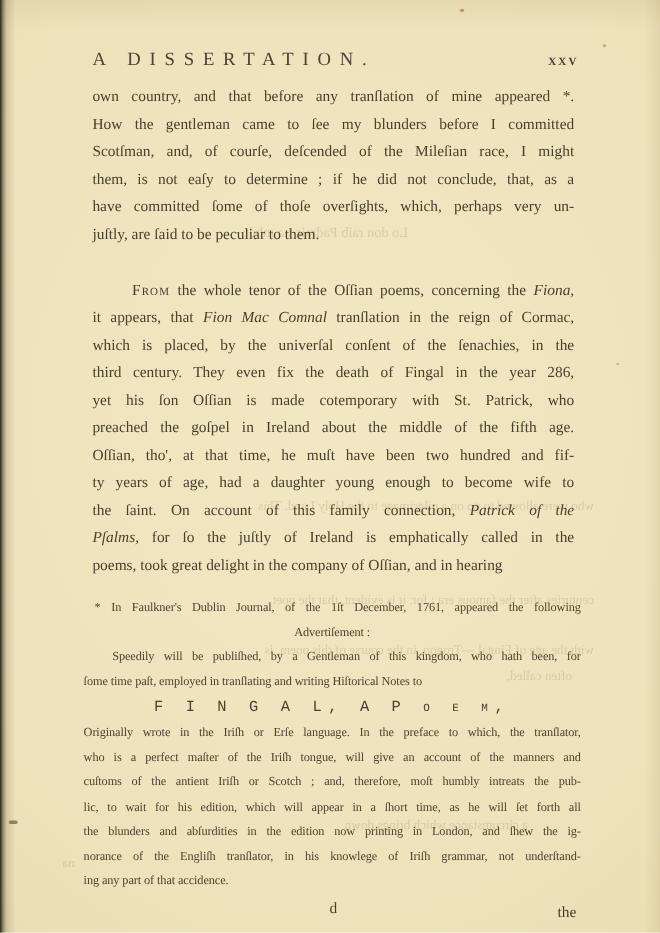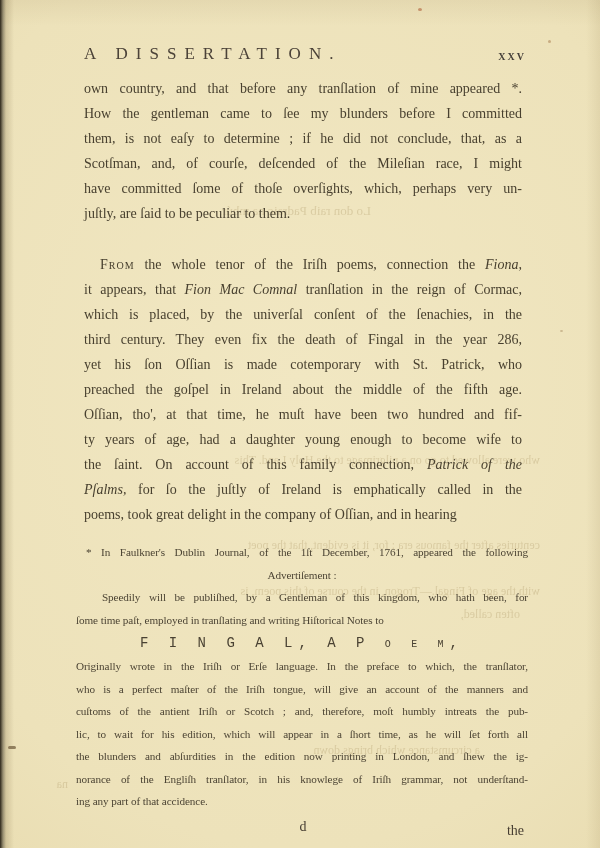--- a/index.html
+++ b/index.html
@@ -18,21 +18,21 @@
   }
   .content{position:absolute;left:84px;top:44px;width:438px;}
   .header{position:relative;height:26px;margin-bottom:6px;}
   .title{text-align:left;font-size:17px;letter-spacing:8px;color:#4b4238;white-space:nowrap;}
   .pagenum{position:absolute;right:-4px;top:4px;font-size:14px;font-weight:bold;font-variant:small-caps;letter-spacing:2px;color:#46403a;}
   .para{margin:0;}
   .line{font-size:14px;line-height:25px;height:25px;white-space:nowrap;text-align:justify;color:#48402f;}
   .jl{text-align-last:justify;}
   .ll{text-align-last:left;}
   .indent{padding-left:16px;}
-  .sc{font-variant:small-caps;letter-spacing:1px;}
+  .sc{font-variant:small-caps;letter-spacing:1px;margin-left:20px;}
   .it{font-style:italic;}
   .gap{height:26px;}
   .footnote{margin-left:-8px;width:452px;margin-top:14px;}
   .fline{font-size:11.2px;line-height:22.5px;height:22.5px;letter-spacing:-0.1px;white-space:nowrap;text-align:justify;color:#4c4434;}
   .fcenter{text-align:center;text-align-last:center;}
   .fingal{font-size:14px;letter-spacing:6px;font-variant:small-caps;text-align:center;text-align-last:center;height:24px;line-height:24px;color:#4a4233;font-family:Liberation Mono, monospace;}
   .find{padding-left:26px;}
   .find2{padding-left:10px;}
   .footer{position:relative;height:30px;margin-top:2px;}
   .sig{position:absolute;left:0;right:0;text-align:center;font-size:14px;top:4px;}
@@ -73,30 +73,30 @@
   <div class="content">
 
     <div class="header">
       <div class="title">A DISSERTATION.</div>
       <div class="pagenum">xxv</div>
     </div>
 
     <div class="para">
       <div class="line jl">own country, and that before any tranſlation of mine appeared *.</div>
       <div class="line jl">How the gentleman came to ſee my blunders before I committed</div>
+      <div class="line jl">Scotſman, and, of courſe, deſcended of the Mileſian race, I might</div>
       <div class="line jl">them, is not eaſy to determine ; if he did not conclude, that, as a</div>
-      <div class="line jl">Scotſman, and, of courſe, deſcended of the Mileſian race, I might</div>
       <div class="line jl">have committed ſome of thoſe overſights, which, perhaps very un-</div>
       <div class="line ll">juſtly, are ſaid to be peculiar to them.</div>
     </div>
 
     <div class="gap"></div>
 
     <div class="para">
-      <div class="line jl indent"><span class="sc">From</span><span> the whole tenor of the Iriſh poems, connection the </span><span class="it">Fiona,</span></div>
+      <div class="line jl indent"><span class="sc">From</span><span> the whole tenor of the Oſſian poems, concerning the </span><span class="it">Fiona,</span></div>
       <div class="line jl"><span>it appears, that </span><span class="it">Fion Mac Comnal</span><span> tranſlation in the reign of Cormac,</span></div>
       <div class="line jl">which is placed, by the univerſal conſent of the ſenachies, in the</div>
       <div class="line jl">third century. They even fix the death of Fingal in the year 286,</div>
       <div class="line jl">yet his ſon Oſſian is made cotemporary with St. Patrick, who</div>
       <div class="line jl">preached the goſpel in Ireland about the middle of the fifth age.</div>
       <div class="line jl">Oſſian, tho', at that time, he muſt have been two hundred and fif-</div>
       <div class="line jl">ty years of age, had a daughter young enough to become wife to</div>
       <div class="line jl"><span>the ſaint. On account of this family connection, </span><span class="it">Patrick of the</span></div>
       <div class="line jl"><span class="it">Pſalms,</span><span> for ſo the juſtly of Ireland is emphatically called in the</span></div>
       <div class="line ll">poems, took great delight in the company of Oſſian, and in hearing</div>

